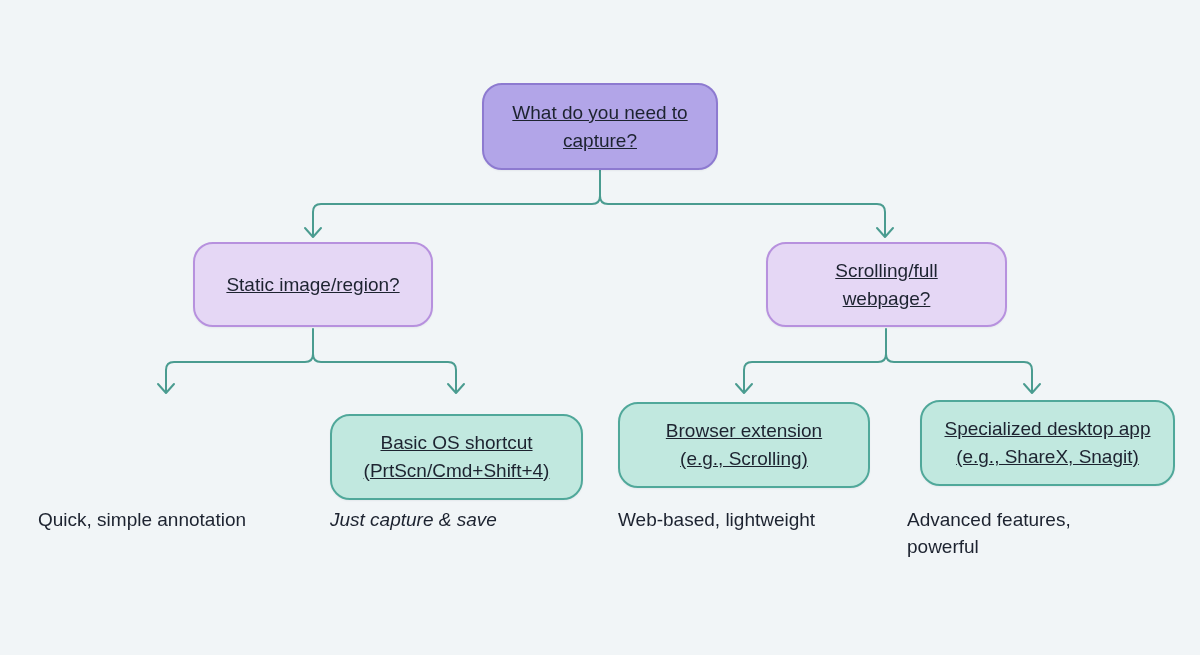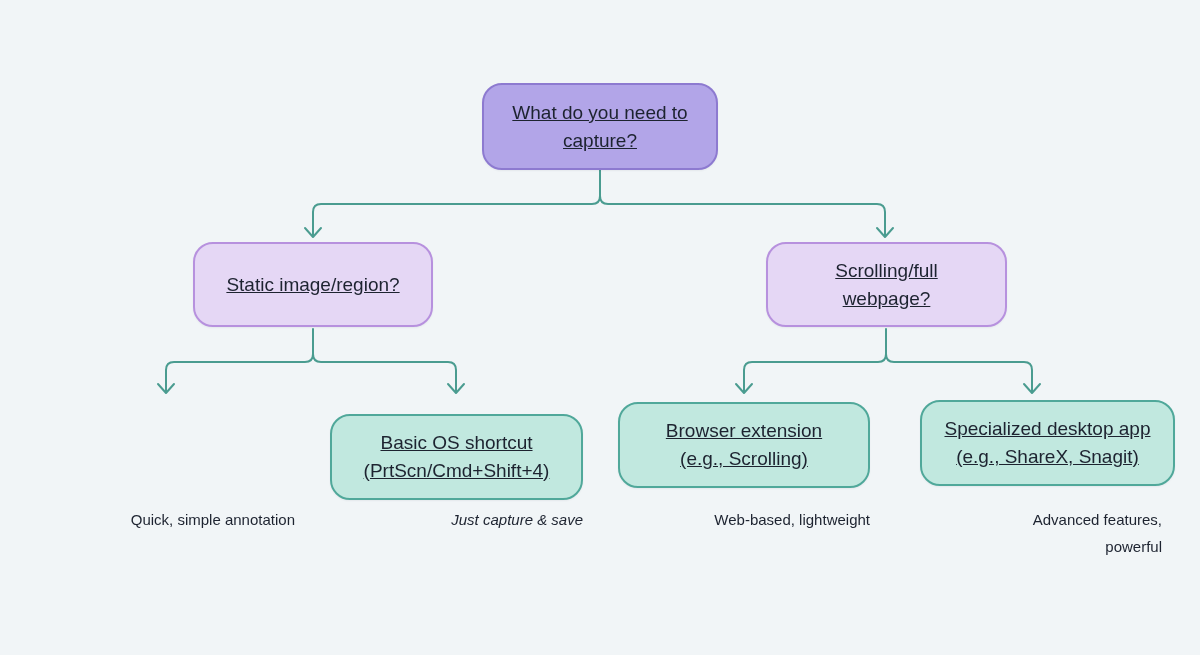--- a/index.html
+++ b/index.html
@@ -52,23 +52,23 @@
   .node.branch {
     background: var(--branch-fill, #e5d7f5);
     border-color: var(--branch-border, #b791de);
   }
   .node.leaf {
     background: var(--leaf-fill, #c1e8df);
     border-color: var(--leaf-border, #50a89a);
   }
   .caption {
     position: absolute;
-    text-align: right;
+    text-align: left;
     white-space: pre-line;
-    font-size: 15px;
+    font-size: 19px;
     line-height: 27px;
     color: var(--text, #1d2330);
   }
 </style>
 </head>
 <body>
 
 <div class="canvas">
 
   <svg class="connectors" viewBox="0 0 1200 655" aria-hidden="true">

